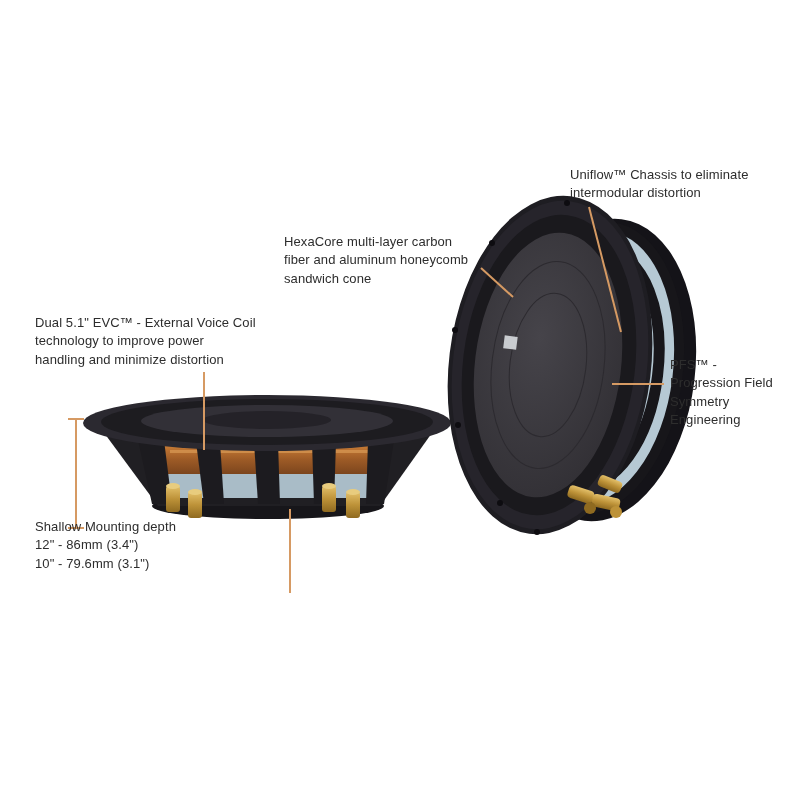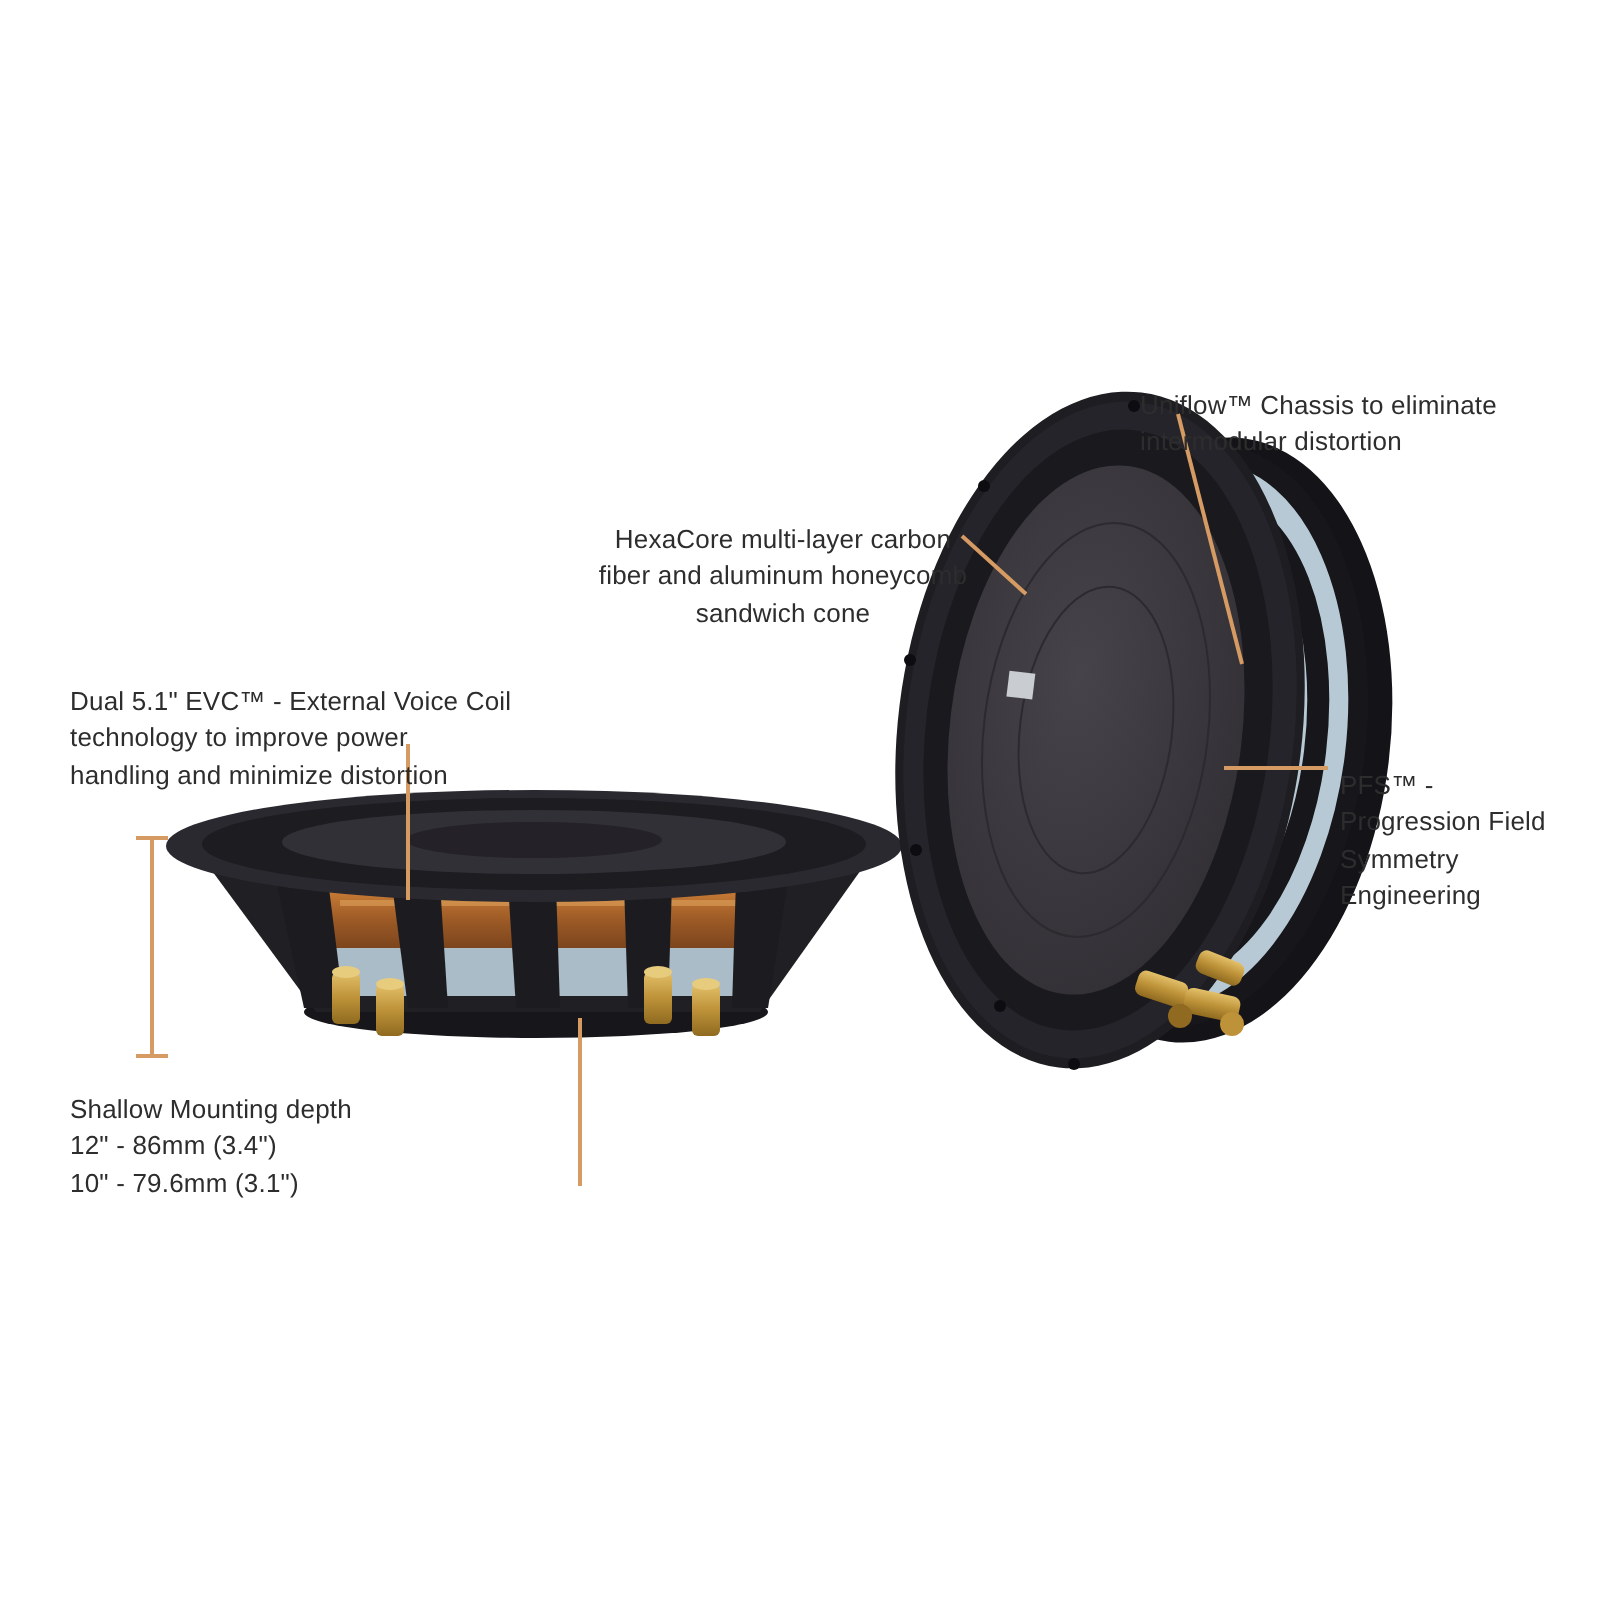--- a/index.html
+++ b/index.html
@@ -12,23 +12,23 @@
   }
   .stage { position: absolute; inset: 0; width: 800px; height: 800px; }
   .stage > svg { position: absolute; left: 0; top: 0; }
   .callout {
     position: absolute;
     font-size: 13px;
     line-height: 1.42;
     color: #2d2d2d;
     letter-spacing: 0.1px;
   }
-  .callout-text { white-space: pre-line; display: block; margin-top: 28px; }
+  .callout-text { white-space: pre-line; display: block; }
   .t-uniflow   { left: 570px; top: 166px; width: 205px; }
-  .t-hexacore  { left: 284px; top: 233px; width: 215px; text-align: center; }
+  .t-hexacore  { left: 284px; top: 233px; width: 215px; }
   .t-evc       { left: 35px;  top: 314px; width: 235px; }
   .t-pfs       { left: 670px; top: 356px; width: 125px; }
   .t-mounting  { left: 35px;  top: 518px; width: 210px; }
   .t-magnet    { left: 191px; top: 598px; width: 260px; }
 </style>
 </head>
 <body>
 
 <div class="stage">
 

